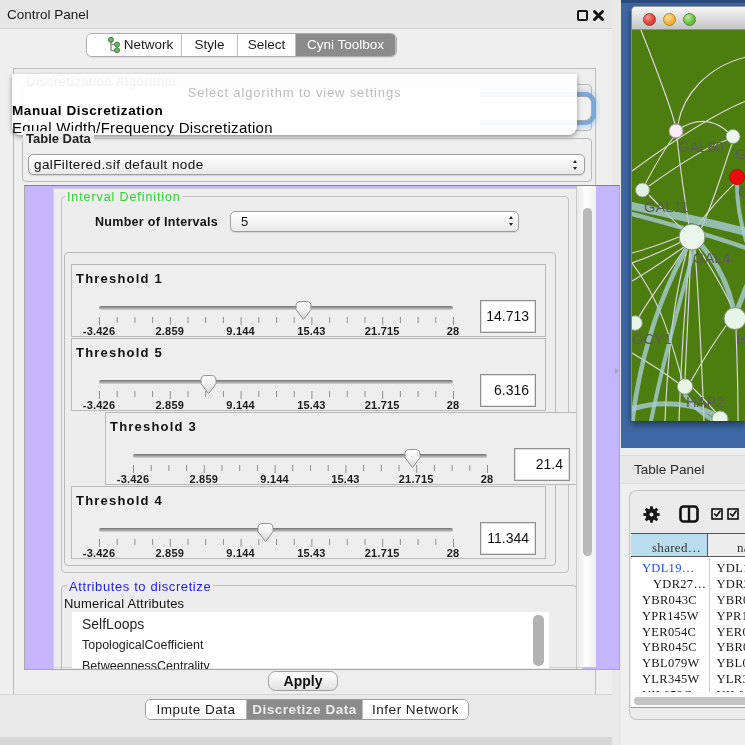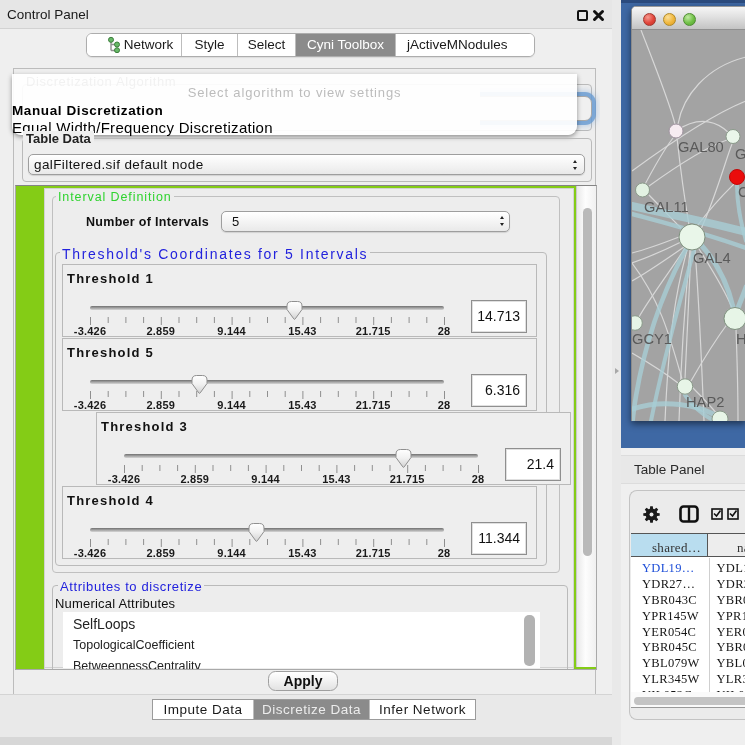--- a/index.html
+++ b/index.html
@@ -39,21 +39,20 @@
         <circle cx="10" cy="8.5" r="2.5" fill="#67b967" stroke="#3e7d3e"></circle>
         <circle cx="10" cy="14.2" r="2.5" fill="#67b967" stroke="#3e7d3e"></circle>
       </svg>Network</div>
     <div class="segdiv" style="height:22px;"></div>
   <div class="seg" style="width:55px;line-height:22px;">Style</div>
     <div class="segdiv" style="height:22px;"></div>
   <div class="seg" style="width:57px;line-height:22px;">Select</div>
     <div class="segdiv" style="height:22px;"></div>
   <div class="seg" style="width:99px;line-height:22px;background:#8b8b8b;color:#fff;">Cyni Toolbox</div>
     <div class="segdiv" style="height:22px;"></div>
-  <div class="seg" style="width:138px;line-height:22px;text-align:left;padding-left:0;text-indent:11px;">jActiveMNodules</div>
 </div>
 
 <div class="abs" style="left:13px;top:68px;width:581px;height:625px;border:1px solid #bcbcbc;background:#eeeeee;"></div>
 
 <div class="grp" style="left:22px;top:84px;width:568px;height:45px;"></div>
 <div class="abs nw" style="left:26px;top:74px;font-size:13px;letter-spacing:.6px;color:#3a3a3a;">Discretization Algorithm</div>
 
 <div class="abs" style="left:480px;top:85px;width:120px;height:46px;overflow:hidden;">
 <div class="abs" style="left:-450px;top:11px;width:560px;height:23px;border-radius:7px;background:#f0f0f0;border:1px solid #a8a8a8;box-shadow:0 0 0 4px rgba(100,152,208,.75),0 0 6px 5px rgba(120,165,215,.45);"></div>
 </div>
@@ -63,36 +62,35 @@
 <div class="abs nw" style="left:12px;top:102.5px;font-size:13.5px;font-weight:bold;letter-spacing:.6px;color:#000;">Manual Discretization</div>
 <div class="abs nw" style="left:12px;top:119px;font-size:15px;letter-spacing:.3px;color:#000;">Equal Width/Frequency Discretization</div>
 
 <div class="grp" style="left:22px;top:138px;width:568px;height:42px;"></div>
 <div class="abs nw" style="left:23px;top:131px;font-size:13px;font-weight:bold;color:#222;background:#eeeeee;padding:0 3px;">Table Data</div>
 <div class="combo" style="left:28px;top:154px;width:555px;height:19px;"></div>
 <div class="abs nw" style="position:absolute;left:34px;top:157px;font-size:13.5px;letter-spacing:.4px;color:#111;">galFiltered.sif default node</div>
 <div class="arr up abs" style="left:573px;top:160px;"></div>
 <div class="arr dn abs" style="left:573px;top:166.5px;"></div>
 
-<div class="abs" style="left:15px;top:185px;width:580px;height:483px;border-top:1px solid #848484;border-left:1px solid #a9a9a9;border-right:1px solid #a9a9a9;border-bottom:1px solid #a9a9a9;background:#84cc16;overflow:hidden;">
+<div class="abs" style="left:24px;top:185px;width:580px;height:483px;border-top:1px solid #848484;border-left:1px solid #a9a9a9;border-right:1px solid #a9a9a9;border-bottom:1px solid #a9a9a9;background:#c4b5fd;overflow:hidden;padding-left:14px;">
 <div class="abs" style="left:-16px;top:-186px;width:745px;height:745px;">
 <div class="abs" style="left:44px;top:188px;width:528px;height:490px;border:1px solid #d2d2d2;background:#ededed;"></div>
 <div class="abs" style="left:44px;top:188px;width:528px;height:478px;border:1px solid #d2d2d2;background:#ededed;"></div>
 
 <div class="grp" style="left:52px;top:196px;width:506px;height:375px;border-color:#c0c0c0;"></div>
 <div class="abs nw" style="left:56px;top:190px;font-size:12.5px;letter-spacing:.9px;color:#2fd32f;background:#ededed;padding:0 2px;">Interval Definition</div>
 
 <div class="abs nw" style="left:86px;top:215px;font-size:12.5px;font-weight:bold;letter-spacing:.3px;color:#111;">Number of Intervals</div>
 <div class="combo" style="left:221px;top:211px;width:287px;height:19px;"></div>
 <div class="abs nw" style="position:absolute;left:232px;top:214px;font-size:13px;color:#111;">5</div>
 <div class="arr up abs" style="left:499.5px;top:216px;"></div>
 <div class="arr dn abs" style="left:499.5px;top:222.5px;"></div>
 
 <div class="grp" style="left:55px;top:252px;width:490px;height:312px;"></div>
-<div class="abs nw" style="left:60px;top:246px;font-size:14px;letter-spacing:1.7px;color:#2222dd;background:#ededed;padding:0 2px;">Threshold's Coordinates for 5 Intervals</div>
 
 <div class="thr" style="top:264px;">
 <div class="thrlabel">Threshold 1</div>
 <div class="track"></div>
 <svg class="abs" style="left:0;top:51.5px;" width="473" height="10">
           <path d="M27.50 0V8M45.20 0V6M62.90 0V6M80.60 0V6M98.30 0V8M116.00 0V6M133.70 0V6M151.40 0V6M169.10 0V8M186.80 0V6M204.50 0V6M222.20 0V6M239.90 0V8M257.60 0V6M275.30 0V6M293.00 0V6M310.70 0V8M328.40 0V6M346.10 0V6M363.80 0V6M381.50 0V8" stroke="#8f8f8f" stroke-width="1" fill="none"></path>
         </svg>
 <div class="ticklabel" style="left:27px;">-3.426</div>
         <div class="ticklabel" style="left:97.8px;">2.859</div>
         <div class="ticklabel" style="left:168.6px;">9.144</div>
@@ -203,41 +201,41 @@
 
 </div>
 </div>
 
 <div class="abs" style="left:576px;top:186px;width:19px;height:481px;background:linear-gradient(90deg,#e9e9e9,#fdfdfd 45%,#f0f0f0);border-left:1px solid #c9c9c9;"></div>
 <div class="abs" style="left:583px;top:208px;width:9px;height:348px;border-radius:4.5px;background:#b9b9b9;"></div>
 
 <div class="abs nw" style="left:268px;top:671px;width:68px;height:18px;border:1px solid #9f9f9f;border-radius:7.5px;background:linear-gradient(#ffffff,#f3f3f3 45%,#e2e2e2);text-align:center;line-height:19px;font-size:14px;font-weight:600;color:#111;">Apply</div>
 
 <div class="abs" style="left:0;top:694px;width:612px;height:43px;background:#e9e9e9;border-top:1px solid #d4d4d4;"></div>
-<div class="abs" style="left:152px;top:699px;height:19px;border:1px solid #9b9b9b;border-radius:0;background:#fff;overflow:hidden;font-size:0;display:flex;align-items:stretch;">
+<div class="abs" style="left:145px;top:699px;height:19px;border:1px solid #9b9b9b;border-radius:6px;background:#fff;overflow:hidden;font-size:0;display:flex;align-items:stretch;">
   <div class="seg" style="width:100px;line-height:19px;letter-spacing:.5px;">Impute Data</div>
     <div class="segdiv" style="height:19px;"></div>
-  <div class="seg" style="width:115px;line-height:19px;letter-spacing:.5px;background:#8b8b8b;color:#ececec;">Discretize Data</div>
+  <div class="seg" style="width:115px;line-height:19px;letter-spacing:.5px;background:#8b8b8b;color:#ececec;font-weight:bold;">Discretize Data</div>
     <div class="segdiv" style="height:19px;"></div>
   <div class="seg" style="width:105px;line-height:19px;letter-spacing:.5px;">Infer Network</div>
 </div>
 <div class="abs" style="left:0;top:737px;width:612px;height:8px;background:#d7d7d7;"></div>
 
 <div class="abs" style="left:615px;top:368px;width:0;height:0;border-top:3px solid transparent;border-bottom:3px solid transparent;border-left:4px solid #a8a8a8;"></div>
 
 <div class="abs" style="left:621px;top:0;width:124px;height:448px;background:#3e68a4;"></div>
 <div class="abs" style="left:621px;top:0;width:124px;height:3px;background:#2b4b7e;"></div>
 
 <div class="abs" style="left:631px;top:6px;width:114px;height:414px;background:#ffffff;border-left:1px solid #8a8a8a;border-top:1px solid #9a9a9a;border-radius:5px 0 0 0;box-shadow:0 3px 7px rgba(0,0,0,.5);overflow:hidden;">
   <div class="abs" style="left:0;top:0;width:114px;height:22px;background:linear-gradient(#f6f6f6,#dedede 50%,#c3c3c3);border-bottom:1px solid #8f8f8f;">
     <div class="abs" style="left:11px;top:5.5px;width:11px;height:11px;border-radius:50%;background:radial-gradient(circle at 35% 30%,#f49a90,#e2453a 55%,#c13227);border:.5px solid #a03830;"></div>
     <div class="abs" style="left:31px;top:5.5px;width:11px;height:11px;border-radius:50%;background:radial-gradient(circle at 35% 30%,#fadf9a,#f0b73d 55%,#d99b25);border:.5px solid #b08a28;"></div>
     <div class="abs" style="left:51px;top:5.5px;width:11px;height:11px;border-radius:50%;background:radial-gradient(circle at 35% 30%,#c1eaa4,#70c046 55%,#55a233);border:.5px solid #4f8c33;"></div>
   </div>
-  <div class="abs" style="left:0;top:23px;width:114px;height:391px;background:#a3a3a3;overflow:hidden;">
+  <div class="abs" style="left:0;top:23px;width:114px;height:391px;background:#4d7c0f;overflow:hidden;">
   <svg width="114" height="391" viewBox="631 29 114 391">
     <g fill="none" stroke="#d7d7d7" stroke-width="1.2">
       <path d="M640 29 C652 60 668 100 674 123"></path>
       <path d="M745 56 C705 66 682 95 677 123"></path>
       <path d="M631 170 C672 140 715 112 745 100"></path>
       <path d="M675 130 C700 113 718 122 728 132"></path>
       <path d="M648 185 C680 162 708 145 726 139"></path>
       <path d="M641 189 C652 168 665 146 672 137"></path>
       <path d="M688 224 C683 195 678 155 676 137"></path>
       <path d="M696 225 C715 200 728 188 733 183"></path>
@@ -319,21 +317,21 @@
 </svg>
 
 <div class="abs" style="left:631px;top:533px;width:114px;height:159px;background:#ffffff;overflow:hidden;font-family:Liberation Serif, serif;">
   <div class="abs" style="left:0;top:0;width:76px;height:22px;background:#b9ddef;border-top:1.5px solid #555;border-bottom:1.5px solid #555;border-right:1px solid #555;"></div>
   <div class="abs" style="left:77px;top:0;width:37px;height:22px;background:#ededed;border-top:1.5px solid #555;border-bottom:1.5px solid #555;"></div>
   <div class="abs nw" style="left:21px;top:6.5px;font-size:13px;letter-spacing:.3px;color:#333;">shared…</div>
   <div class="abs nw" style="left:106px;top:6.5px;font-size:13px;letter-spacing:.3px;color:#333;">name</div>
   <div class="abs" style="left:77.5px;top:25px;width:1px;height:134px;background:#cfcfcf;"></div>
 <div class="abs nw" style="left:11px;top:28.3px;font-size:12.5px;letter-spacing:.3px;color:#1d4ed8;">YDL19…</div>
 <div class="abs nw" style="left:85.5px;top:28.3px;font-size:12.5px;letter-spacing:.3px;color:#151515;">YDL1</div>
-<div class="abs nw" style="left:11px;top:44.1px;font-size:12.5px;letter-spacing:.3px;color:#151515;">YDR27…</div>
+<div class="abs nw" style="left:22px;top:44.1px;font-size:12.5px;letter-spacing:.3px;color:#151515;">YDR27…</div>
 <div class="abs nw" style="left:85.5px;top:44.1px;font-size:12.5px;letter-spacing:.3px;color:#151515;">YDR2</div>
 <div class="abs nw" style="left:11px;top:59.9px;font-size:12.5px;letter-spacing:.3px;color:#151515;">YBR043C</div>
 <div class="abs nw" style="left:85.5px;top:59.9px;font-size:12.5px;letter-spacing:.3px;color:#151515;">YBR0</div>
 <div class="abs nw" style="left:11px;top:75.7px;font-size:12.5px;letter-spacing:.3px;color:#151515;">YPR145W</div>
 <div class="abs nw" style="left:85.5px;top:75.7px;font-size:12.5px;letter-spacing:.3px;color:#151515;">YPR1</div>
 <div class="abs nw" style="left:11px;top:91.5px;font-size:12.5px;letter-spacing:.3px;color:#151515;">YER054C</div>
 <div class="abs nw" style="left:85.5px;top:91.5px;font-size:12.5px;letter-spacing:.3px;color:#151515;">YER0</div>
 <div class="abs nw" style="left:11px;top:107.3px;font-size:12.5px;letter-spacing:.3px;color:#151515;">YBR045C</div>
 <div class="abs nw" style="left:85.5px;top:107.3px;font-size:12.5px;letter-spacing:.3px;color:#151515;">YBR0</div>
 <div class="abs nw" style="left:11px;top:123.1px;font-size:12.5px;letter-spacing:.3px;color:#151515;">YBL079W</div>

